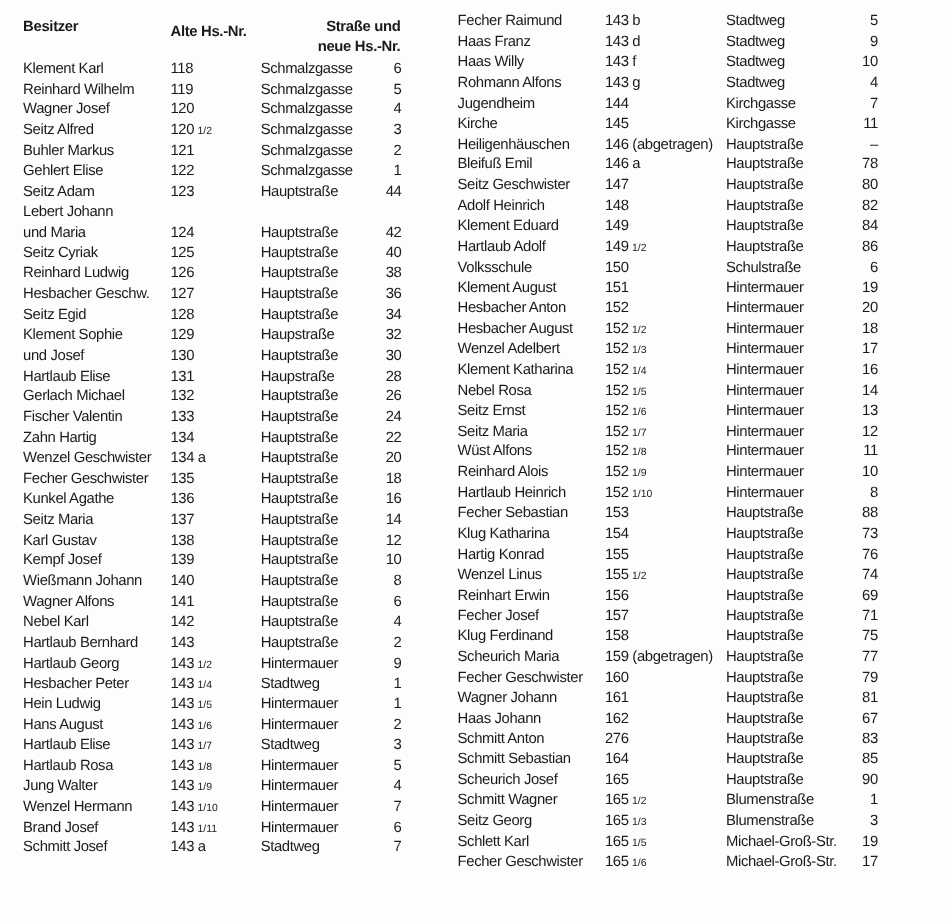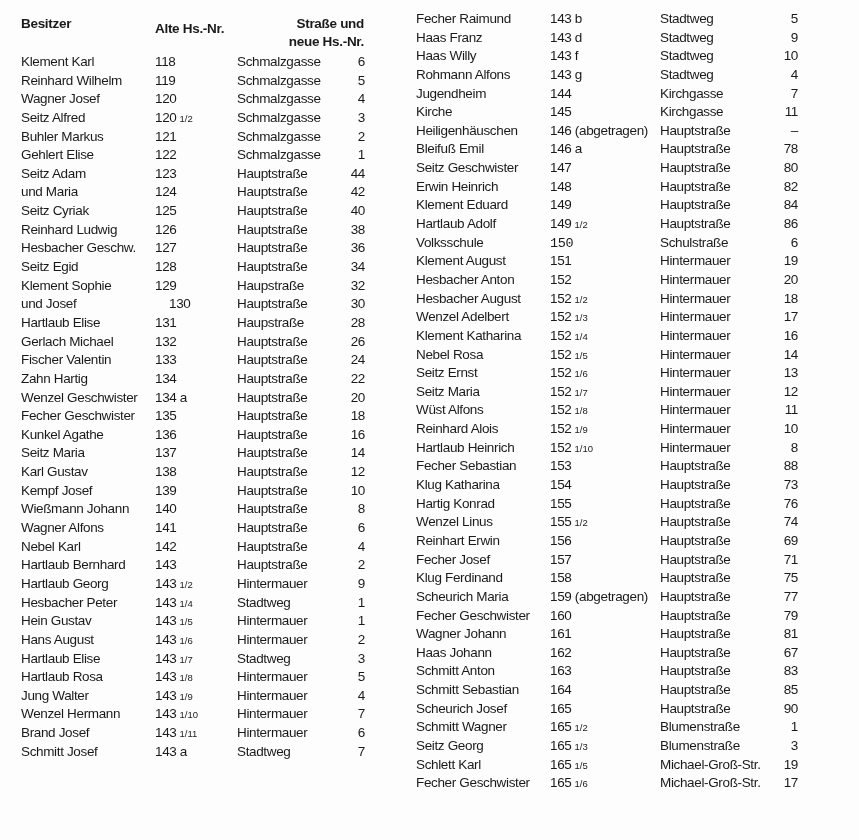--- a/index.html
+++ b/index.html
@@ -76,20 +76,26 @@
         <span class="c-str">Schmalzgasse</span>
         <span class="c-new">1</span>
       </div>
       <div class="row">
         <span class="c-name">Seitz Adam</span>
         <span class="c-old"><span style="position: static;">123</span></span>
         <span class="c-str">Hauptstraße</span>
         <span class="c-new">44</span>
       </div>
       <div class="row">
+        <span class="c-name">Lebert Johann</span>
+        <span class="c-old"><span style="position: static;"></span></span>
+        <span class="c-str"></span>
+        <span class="c-new"></span>
+      </div>
+      <div class="row">
         <span class="c-name">und Maria</span>
         <span class="c-old"><span style="position: static;">124</span></span>
         <span class="c-str">Hauptstraße</span>
         <span class="c-new">42</span>
       </div>
       <div class="row">
         <span class="c-name">Seitz Cyriak</span>
         <span class="c-old"><span style="position: static;">125</span></span>
         <span class="c-str">Hauptstraße</span>
         <span class="c-new">40</span>
@@ -113,21 +119,21 @@
         <span class="c-new">34</span>
       </div>
       <div class="row">
         <span class="c-name">Klement Sophie</span>
         <span class="c-old"><span style="position: static;">129</span></span>
         <span class="c-str">Haupstraße</span>
         <span class="c-new">32</span>
       </div>
       <div class="row">
         <span class="c-name">und Josef</span>
-        <span class="c-old"><span style="position: static; margin-left: 14px;">130</span></span>
+        <span class="c-old"><span style="position: static;">130</span></span>
         <span class="c-str">Hauptstraße</span>
         <span class="c-new">30</span>
       </div>
       <div class="row">
         <span class="c-name">Hartlaub Elise</span>
         <span class="c-old"><span style="position: static;">131</span></span>
         <span class="c-str">Haupstraße</span>
         <span class="c-new">28</span>
       </div>
       <div class="row">
@@ -214,21 +220,21 @@
         <span class="c-str">Hintermauer</span>
         <span class="c-new">9</span>
       </div>
       <div class="row">
         <span class="c-name">Hesbacher Peter</span>
         <span class="c-old"><span style="position: static;">143</span><span class="frac" style="position: relative; margin-left: 3px;">1/4</span></span>
         <span class="c-str">Stadtweg</span>
         <span class="c-new">1</span>
       </div>
       <div class="row">
-        <span class="c-name">Hein Gustav</span>
+        <span class="c-name">Hein Ludwig</span>
         <span class="c-old"><span style="position: static;">143</span><span class="frac" style="position: relative; margin-left: 3px;">1/5</span></span>
         <span class="c-str">Hintermauer</span>
         <span class="c-new">1</span>
       </div>
       <div class="row">
         <span class="c-name">Hans August</span>
         <span class="c-old"><span style="position: static;">143</span><span class="frac" style="position: relative; margin-left: 3px;">1/6</span></span>
         <span class="c-str">Hintermauer</span>
         <span class="c-new">2</span>
       </div>
@@ -318,40 +324,40 @@
         <span class="c-str">Hauptstraße</span>
         <span class="c-new">78</span>
       </div>
       <div class="row">
         <span class="c-name">Seitz Geschwister</span>
         <span class="c-old"><span style="position: static;">147</span></span>
         <span class="c-str">Hauptstraße</span>
         <span class="c-new">80</span>
       </div>
       <div class="row">
-        <span class="c-name">Erwin Heinrich</span>
+        <span class="c-name">Adolf Heinrich</span>
         <span class="c-old"><span style="position: static;">148</span></span>
         <span class="c-str">Hauptstraße</span>
         <span class="c-new">82</span>
       </div>
       <div class="row">
         <span class="c-name">Klement Eduard</span>
         <span class="c-old"><span style="position: static;">149</span></span>
         <span class="c-str">Hauptstraße</span>
         <span class="c-new">84</span>
       </div>
       <div class="row">
         <span class="c-name">Hartlaub Adolf</span>
         <span class="c-old"><span style="position: static;">149</span><span class="frac" style="position: relative; margin-left: 3px;">1/2</span></span>
         <span class="c-str">Hauptstraße</span>
         <span class="c-new">86</span>
       </div>
       <div class="row">
         <span class="c-name">Volksschule</span>
-        <span class="c-old"><span style="position: static; font-family: Liberation Mono, monospace;">150</span></span>
+        <span class="c-old"><span style="position: static;">150</span></span>
         <span class="c-str">Schulstraße</span>
         <span class="c-new">6</span>
       </div>
       <div class="row">
         <span class="c-name">Klement August</span>
         <span class="c-old"><span style="position: static; text-align: center;">151</span></span>
         <span class="c-str">Hintermauer</span>
         <span class="c-new">19</span>
       </div>
       <div class="row">
@@ -475,21 +481,21 @@
         <span class="c-new">81</span>
       </div>
       <div class="row">
         <span class="c-name">Haas Johann</span>
         <span class="c-old"><span style="position: static;">162</span></span>
         <span class="c-str">Hauptstraße</span>
         <span class="c-new">67</span>
       </div>
       <div class="row">
         <span class="c-name">Schmitt Anton</span>
-        <span class="c-old"><span style="position: static;">163</span></span>
+        <span class="c-old"><span style="position: static;">276</span></span>
         <span class="c-str">Hauptstraße</span>
         <span class="c-new">83</span>
       </div>
       <div class="row">
         <span class="c-name">Schmitt Sebastian</span>
         <span class="c-old"><span style="position: static;">164</span></span>
         <span class="c-str">Hauptstraße</span>
         <span class="c-new">85</span>
       </div>
       <div class="row">

